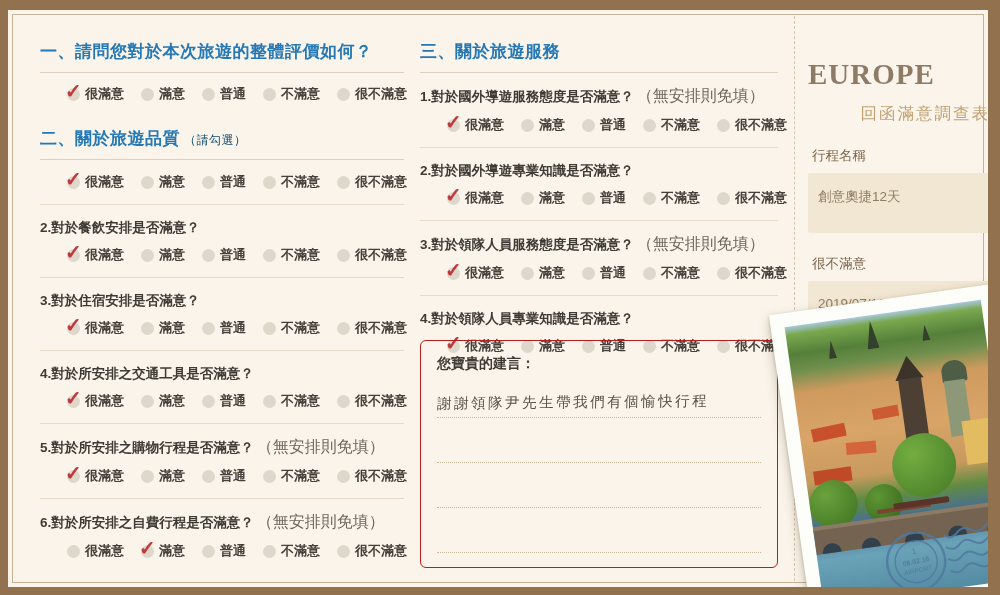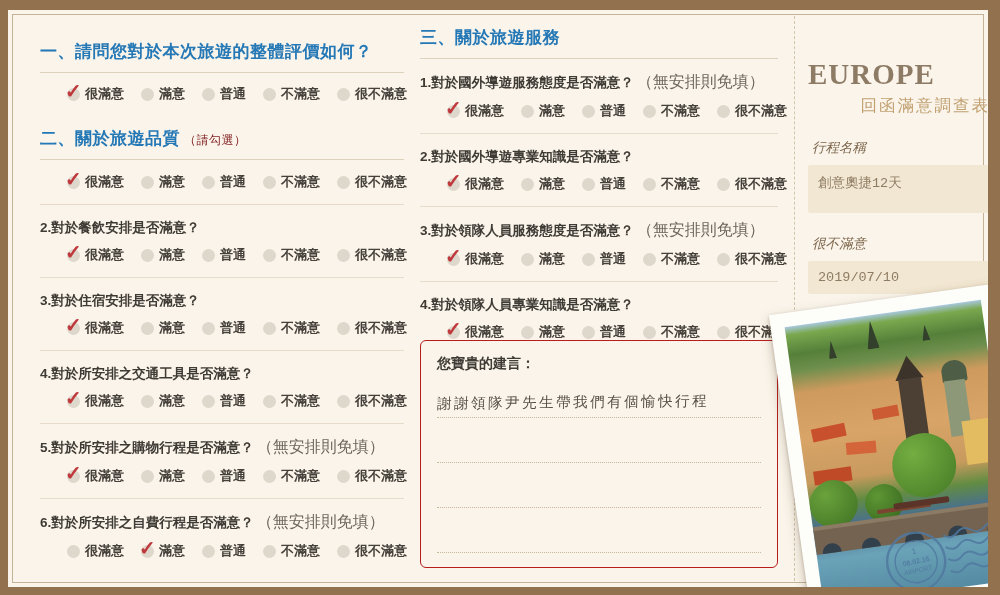--- a/index.html
+++ b/index.html
@@ -3,24 +3,24 @@
 <meta charset="utf-8">
 <style>
   html,body{margin:0;padding:0;}
   body{font-family:"Liberation Sans", sans-serif; background:#6e5335;}
   .app{position:relative;width:1000px;height:595px;background:#91714e;overflow:hidden;}
   .paper{position:absolute;left:8px;top:10px;right:12px;bottom:8px;background:#faf4ea;overflow:hidden;}
   .inner-line{position:absolute;inset:4px;border:1px solid #c3b296;pointer-events:none;z-index:0;}
 
   
   .col-left{position:absolute;left:32px;top:30px;width:364px;}
-  .col-mid{position:absolute;left:412px;top:16px;width:358px;}
+  .col-mid{position:absolute;left:412px;top:30px;width:358px;}
 
   .h-section{color:#2578b6;font-size:17px;font-weight:bold;letter-spacing:.5px;}
-  .h-note{color:#7f1d1d;font-size:12px;font-weight:normal;margin-left:4px;}
+  .h-note{color:#0c4a6e;font-size:12px;font-weight:normal;margin-left:4px;}
   .rule{border:none;border-top:1px solid #ddd1bd;margin:9px 0 0;}
   .qsep{border:none;border-top:1px solid #e7dcc9;margin:13px 0 0;}
 
   .qblock{margin-top:13px;}
   .qtext{font-size:13.5px;color:#3e3a34;font-weight:600;}
   .qnote{font-size:16px;color:#6d665c;margin-left:3px;font-weight:normal;}
   .opts{display:flex;align-items:center;gap:17px;margin:9px 0 0 27px;}
   .opts.first{margin-top:12px;}
   .opt{display:inline-flex;align-items:center;gap:5px;cursor:pointer;}
   .dot{width:13px;height:13px;background:#ded7cb;border-radius:50%;position:relative;flex:none;}
@@ -30,23 +30,23 @@
   
   .suggest-box{position:absolute;left:412px;top:330px;width:358px;height:228px;border:1px solid #b91c1c;border-radius:6px;padding:14px 16px 0;box-sizing:border-box;z-index:1;}
   .suggest-label{font-size:14px;font-weight:bold;color:#3e3a34;}
   .write-line{height:44px;border-bottom:1px dotted #c9b89c;display:flex;align-items:flex-end;}
   .handwriting{font-family:"DejaVu Serif", serif;font-size:14.5px;color:#57514a;letter-spacing:2.5px;padding-bottom:5px;transform:rotate(-.6deg) skewX(-2deg);white-space:nowrap;}
 
   
   .perforation{position:absolute;left:786px;top:6px;bottom:6px;border-left:1px dashed #d2c5ad;z-index:0;}
   .sidebar{position:absolute;left:800px;top:48px;width:182px;z-index:1;}
   .brand{font-family:"Liberation Serif", serif;font-size:29px;font-weight:bold;color:#8d7b66;letter-spacing:1px;}
-  .form-title{font-size:16.5px;color:#c2a172;letter-spacing:2px;text-align:right;margin-top:4px;}
-  .fld-label{font-size:13.5px;color:#7d664c;margin-top:22px;margin-left:4px;font-style:italic;}
-  .fld-box{background:#f2e7d2;border-radius:2px;margin-top:8px;padding:9px 10px;font-size:13.5px;color:#8f7c64;font-family:Liberation Mono, monospace;}
+  .form-title{font-size:16.5px;color:#c2a172;letter-spacing:2px;text-align:right;margin-top:12px;}
+  .fld-label{font-size:13.5px;color:#7d664c;margin-top:22px;margin-left:4px;}
+  .fld-box{background:#f2e7d2;border-radius:2px;margin-top:8px;padding:15px 10px;font-size:13.5px;color:#8f7c64;}
   .fld-box.tall{height:30px;}
 
   
   .polaroid{position:absolute;left:782px;top:288px;width:226px;height:320px;background:#fdfdfa;padding:14px 14px 24px;box-sizing:border-box;transform:rotate(-8deg);transform-origin:50% 50%;box-shadow:0 5px 12px rgba(90,70,40,.35), 0 1px 3px rgba(90,70,40,.3);z-index:2;}
   .photo{position:relative;width:100%;height:100%;overflow:hidden;
     background:linear-gradient(180deg,#a8c8e0 0%,#7aa84e 3%,#55803a 10%,#6f8f4d 16%,#cf9a5e 24%,#d9a468 40%,#c89a5e 56%,#628c42 64%,#49708c 72%,#6aa2b8 84%,#548ba2 100%);}
   .photo div{position:absolute;}
   .spire{background:#33402c;clip-path:polygon(50% 0,100% 100%,0 100%);}
   .sp1{left:40%;top:2%;width:12px;height:28px;}
   .sp2{left:20%;top:7%;width:8px;height:18px;}

